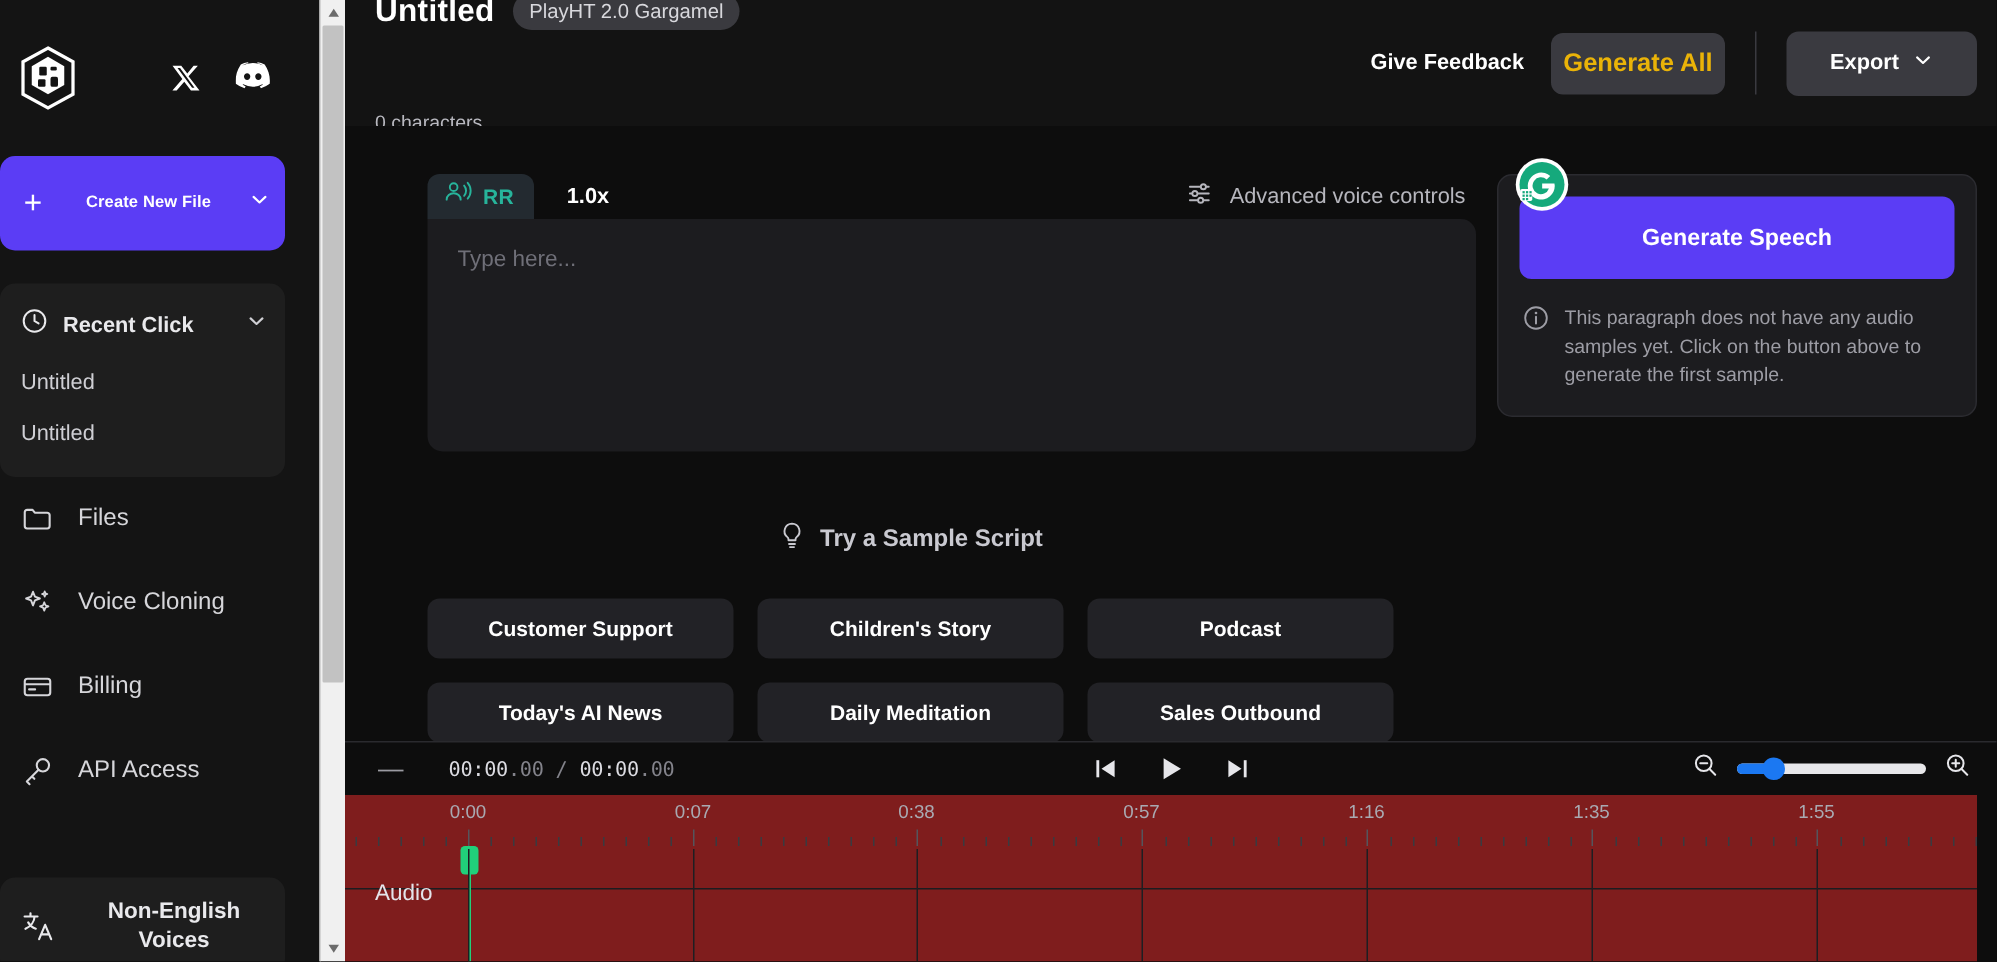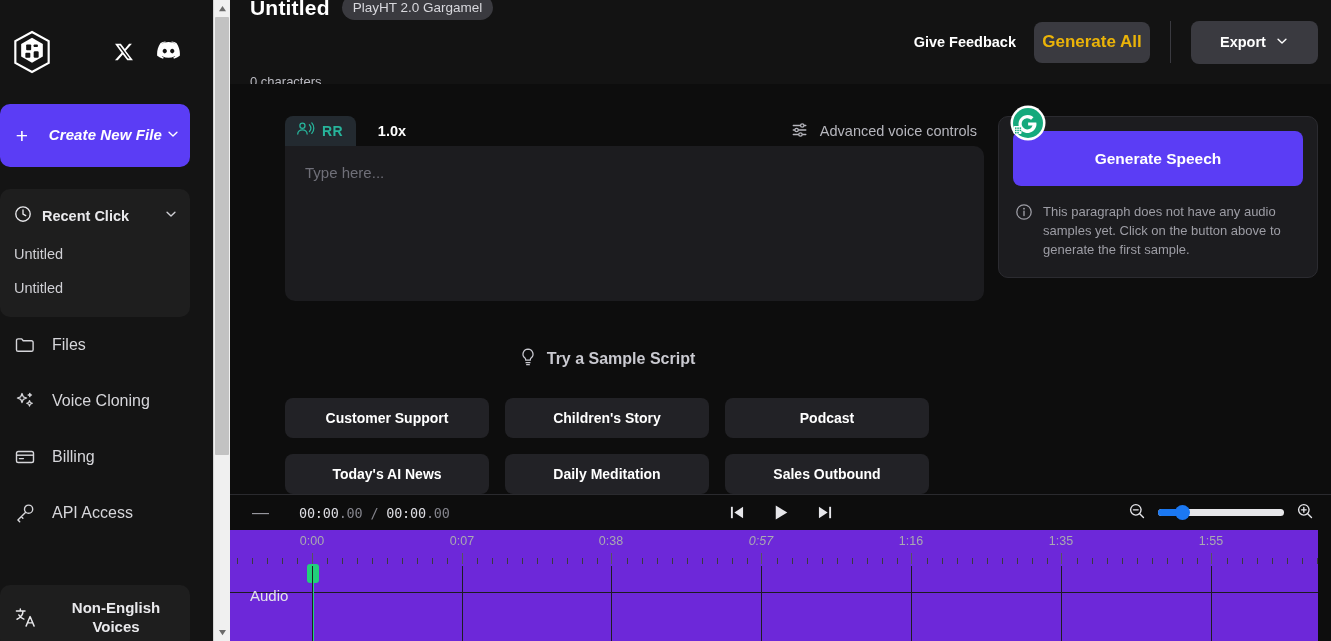--- a/index.html
+++ b/index.html
@@ -36,24 +36,23 @@
     background: #5b3df5;
     border-radius: 10px;
     display: flex; align-items: center;
     color: #fff;
     cursor: pointer;
     padding: 0 10px 0 12px;
     gap: 4px;
   }
   .create-btn .plus { font-size: 21px; font-weight: 400; line-height: 1; color: #fff; width: 20px; text-align: center; }
   .create-btn .cb-label {
-    flex: 1; text-align: right;
-    font-size: 15px; font-weight: 700; line-height: 1.25;
+    flex: 1; text-align: center;
+    font-size: 11px; font-weight: 700; line-height: 1.25;
     letter-spacing: .1px;
-    font-style: italic;
   }
   .create-btn .chev { width: 14px; }
 
   .recent-card {
     margin: 22px 12px 0 0;
     width: 190px;
     background: #1e1e1e;
     border-radius: 10px;
     padding: 6px 0 12px 0;
   }
@@ -268,21 +267,21 @@
   .zoom-ctrls { margin-left: auto; display: flex; align-items: center; gap: 12px; }
   .zoom-ico { cursor: pointer; display: block; }
   .zoom-slider { position: relative; width: 126px; height: 7px; background: #e7e7ea; border-radius: 4px; cursor: pointer; }
   .zoom-fill { position: absolute; left: 0; top: 0; height: 7px; width: 24px; background: #1b78f2; border-radius: 4px 0 0 4px; }
   .zoom-knob { position: absolute; left: 17px; top: -4px; width: 15px; height: 15px; border-radius: 50%; background: #1b78f2; }
 
   
   .timeline {
     position: absolute; left: 0; right: 14px; bottom: 0;
     height: 111px;
-    background: #6d28d9;
+    background: #7f1d1d;
     overflow: hidden;
   }
   .ruler { position: relative; height: 36px; }
   .tick-label {
     position: absolute; top: 4px;
     font-size: 12.5px; color: #a9a9b1;
     transform: translateX(-50%);
     white-space: nowrap;
   }
   .majtick { position: absolute; top: 23px; width: 1px; height: 11px; background: #55555c; }
@@ -592,21 +591,21 @@
     </div>
 
     <div class="timeline">
       <div class="ruler" id="ruler">
           <span class="tick-label" style="left: 82px;">0:00</span>
           <span class="majtick" style="left: 82px;"></span>
           <span class="tick-label" style="left: 232px;">0:07</span>
           <span class="majtick" style="left: 232px;"></span>
           <span class="tick-label" style="left: 381px;">0:38</span>
           <span class="majtick" style="left: 381px;"></span>
-          <span class="tick-label" style="left: 531px; font-style: italic;">0:57</span>
+          <span class="tick-label" style="left: 531px;">0:57</span>
           <span class="majtick" style="left: 531px;"></span>
           <span class="tick-label" style="left: 681px;">1:16</span>
           <span class="majtick" style="left: 681px;"></span>
           <span class="tick-label" style="left: 831px;">1:35</span>
           <span class="majtick" style="left: 831px;"></span>
           <span class="tick-label" style="left: 981px;">1:55</span>
           <span class="majtick" style="left: 981px;"></span>
           <span class="mintick" style="left: 7px;"></span>
           <span class="mintick" style="left: 22px;"></span>
           <span class="mintick" style="left: 37px;"></span>

